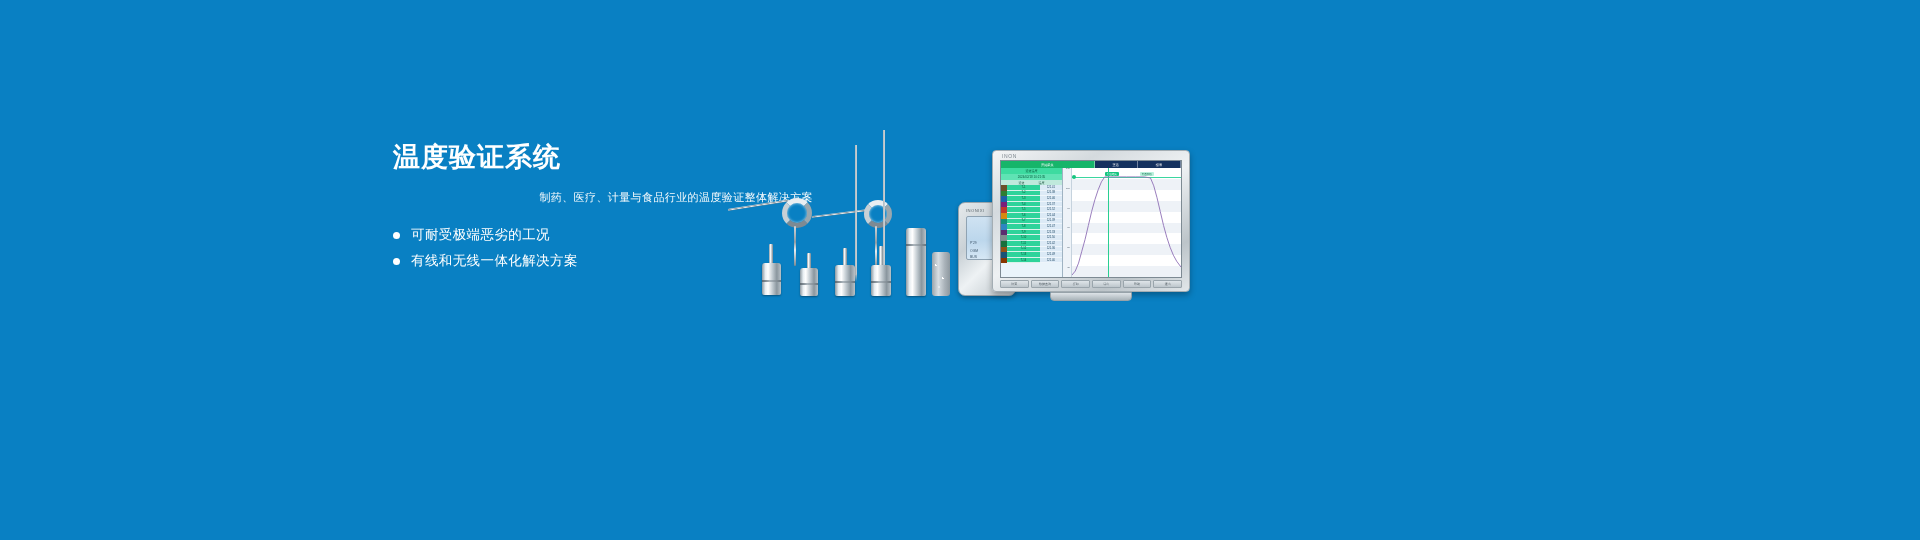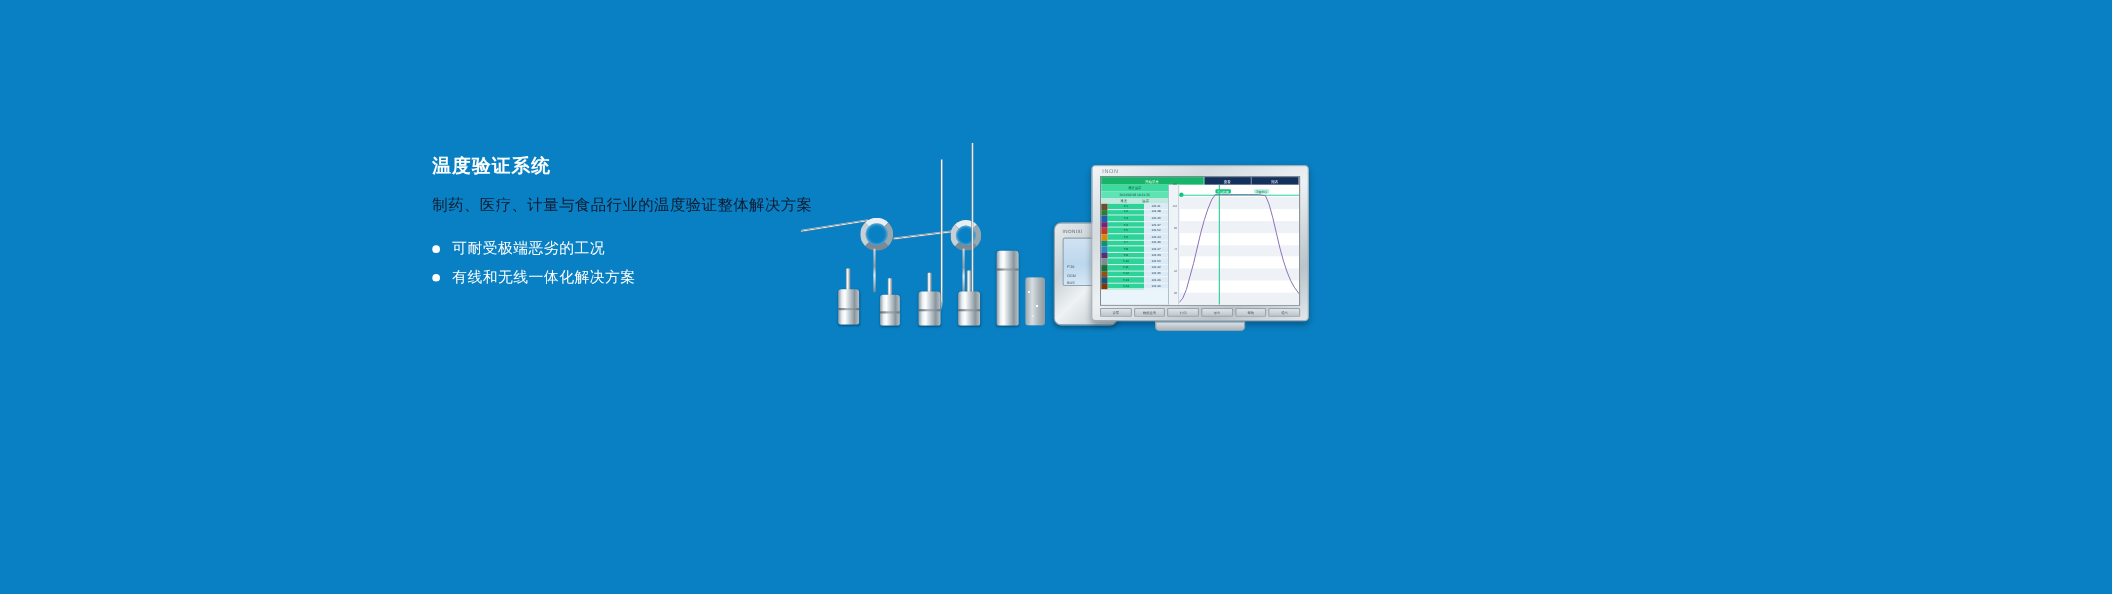--- a/index.html
+++ b/index.html
@@ -14,34 +14,35 @@
     background: #0980c3;
     overflow: hidden;
   }
   
   #text-block {
     position: absolute;
     left: 393px; top: 141px;
     width: 420px;
   }
   #page-title {
-    font-size: 17px;
+    font-size: 27px;
     font-weight: bold;
     color: #ffffff;
     letter-spacing: 1px;
     line-height: 1.2;
     white-space: nowrap;
   }
   #page-subtitle {
     margin-top: 17px;
-    font-size: 14px;
-    color: #0f172a;
+    font-size: 11px;
+    color: #ffffff;
     letter-spacing: 0.4px;
     white-space: nowrap;
     opacity: 0.97;
+    text-align: right;
   }
   #feature-list { margin-top: 17px; list-style: none; }
   .feature-item {
     display: flex;
     align-items: center;
     height: 26px;
     margin-bottom: 0px;
   }
   .bullet-dot {
     width: 7px; height: 7px;

